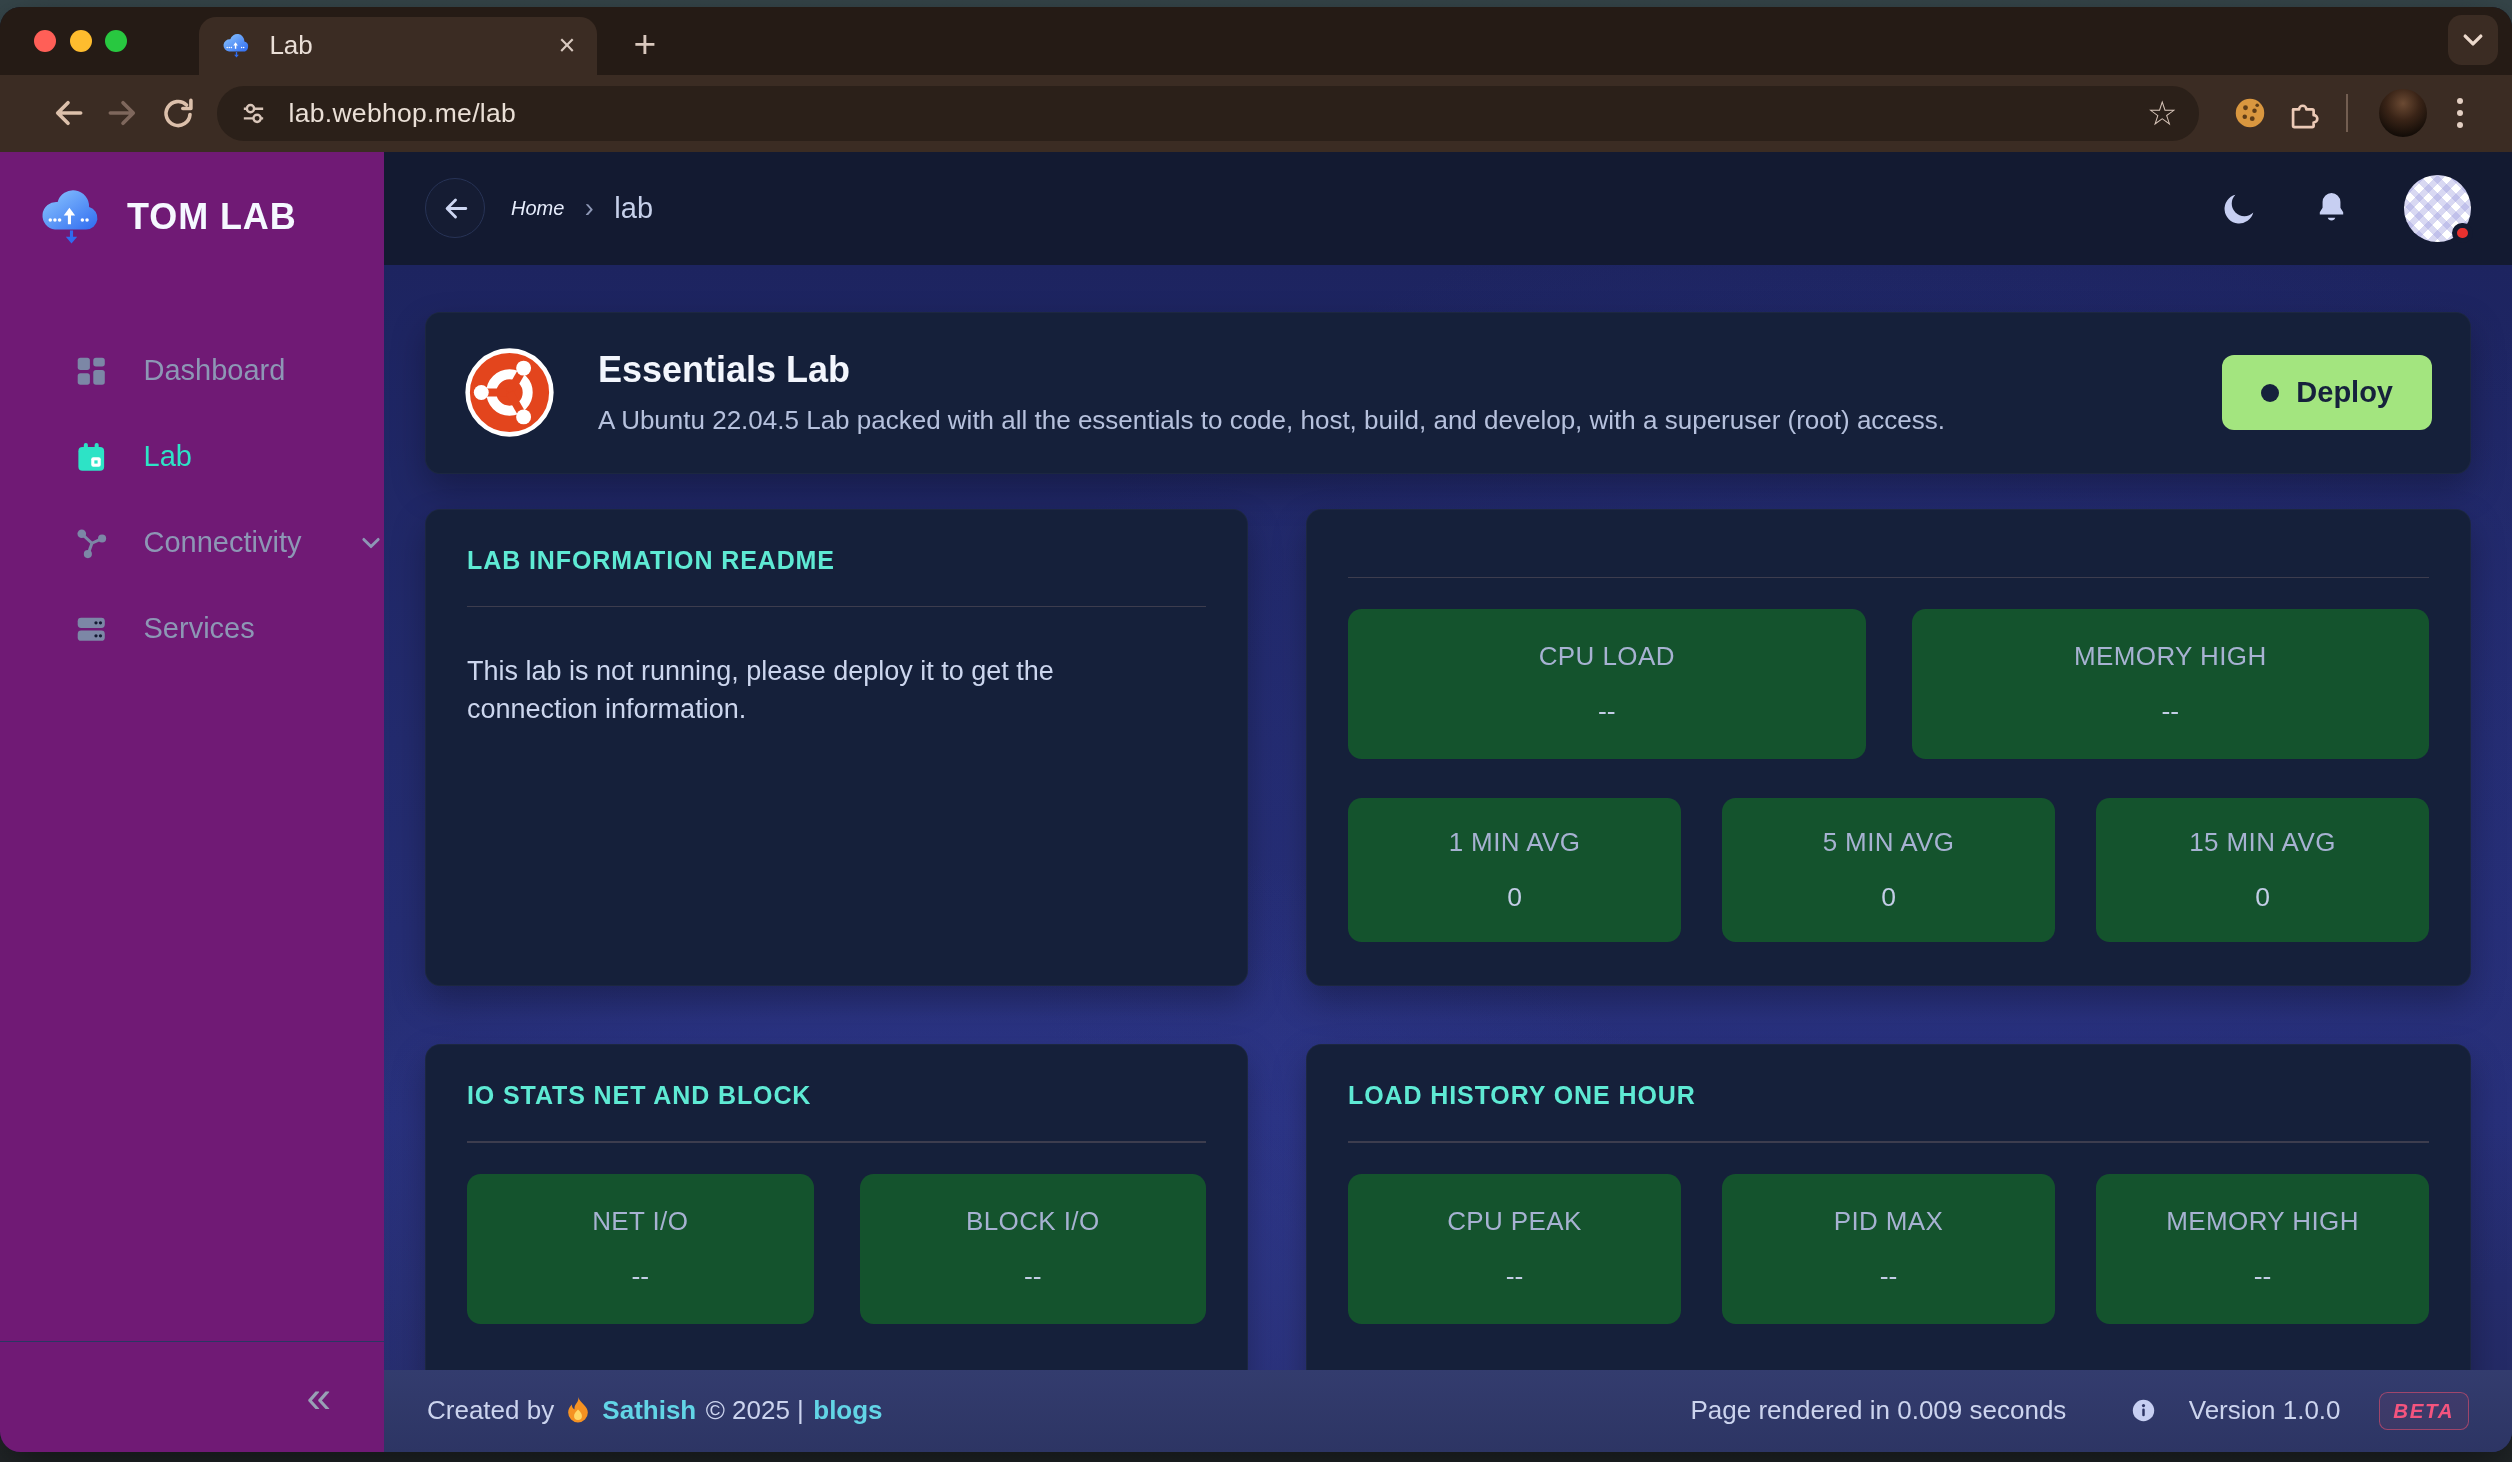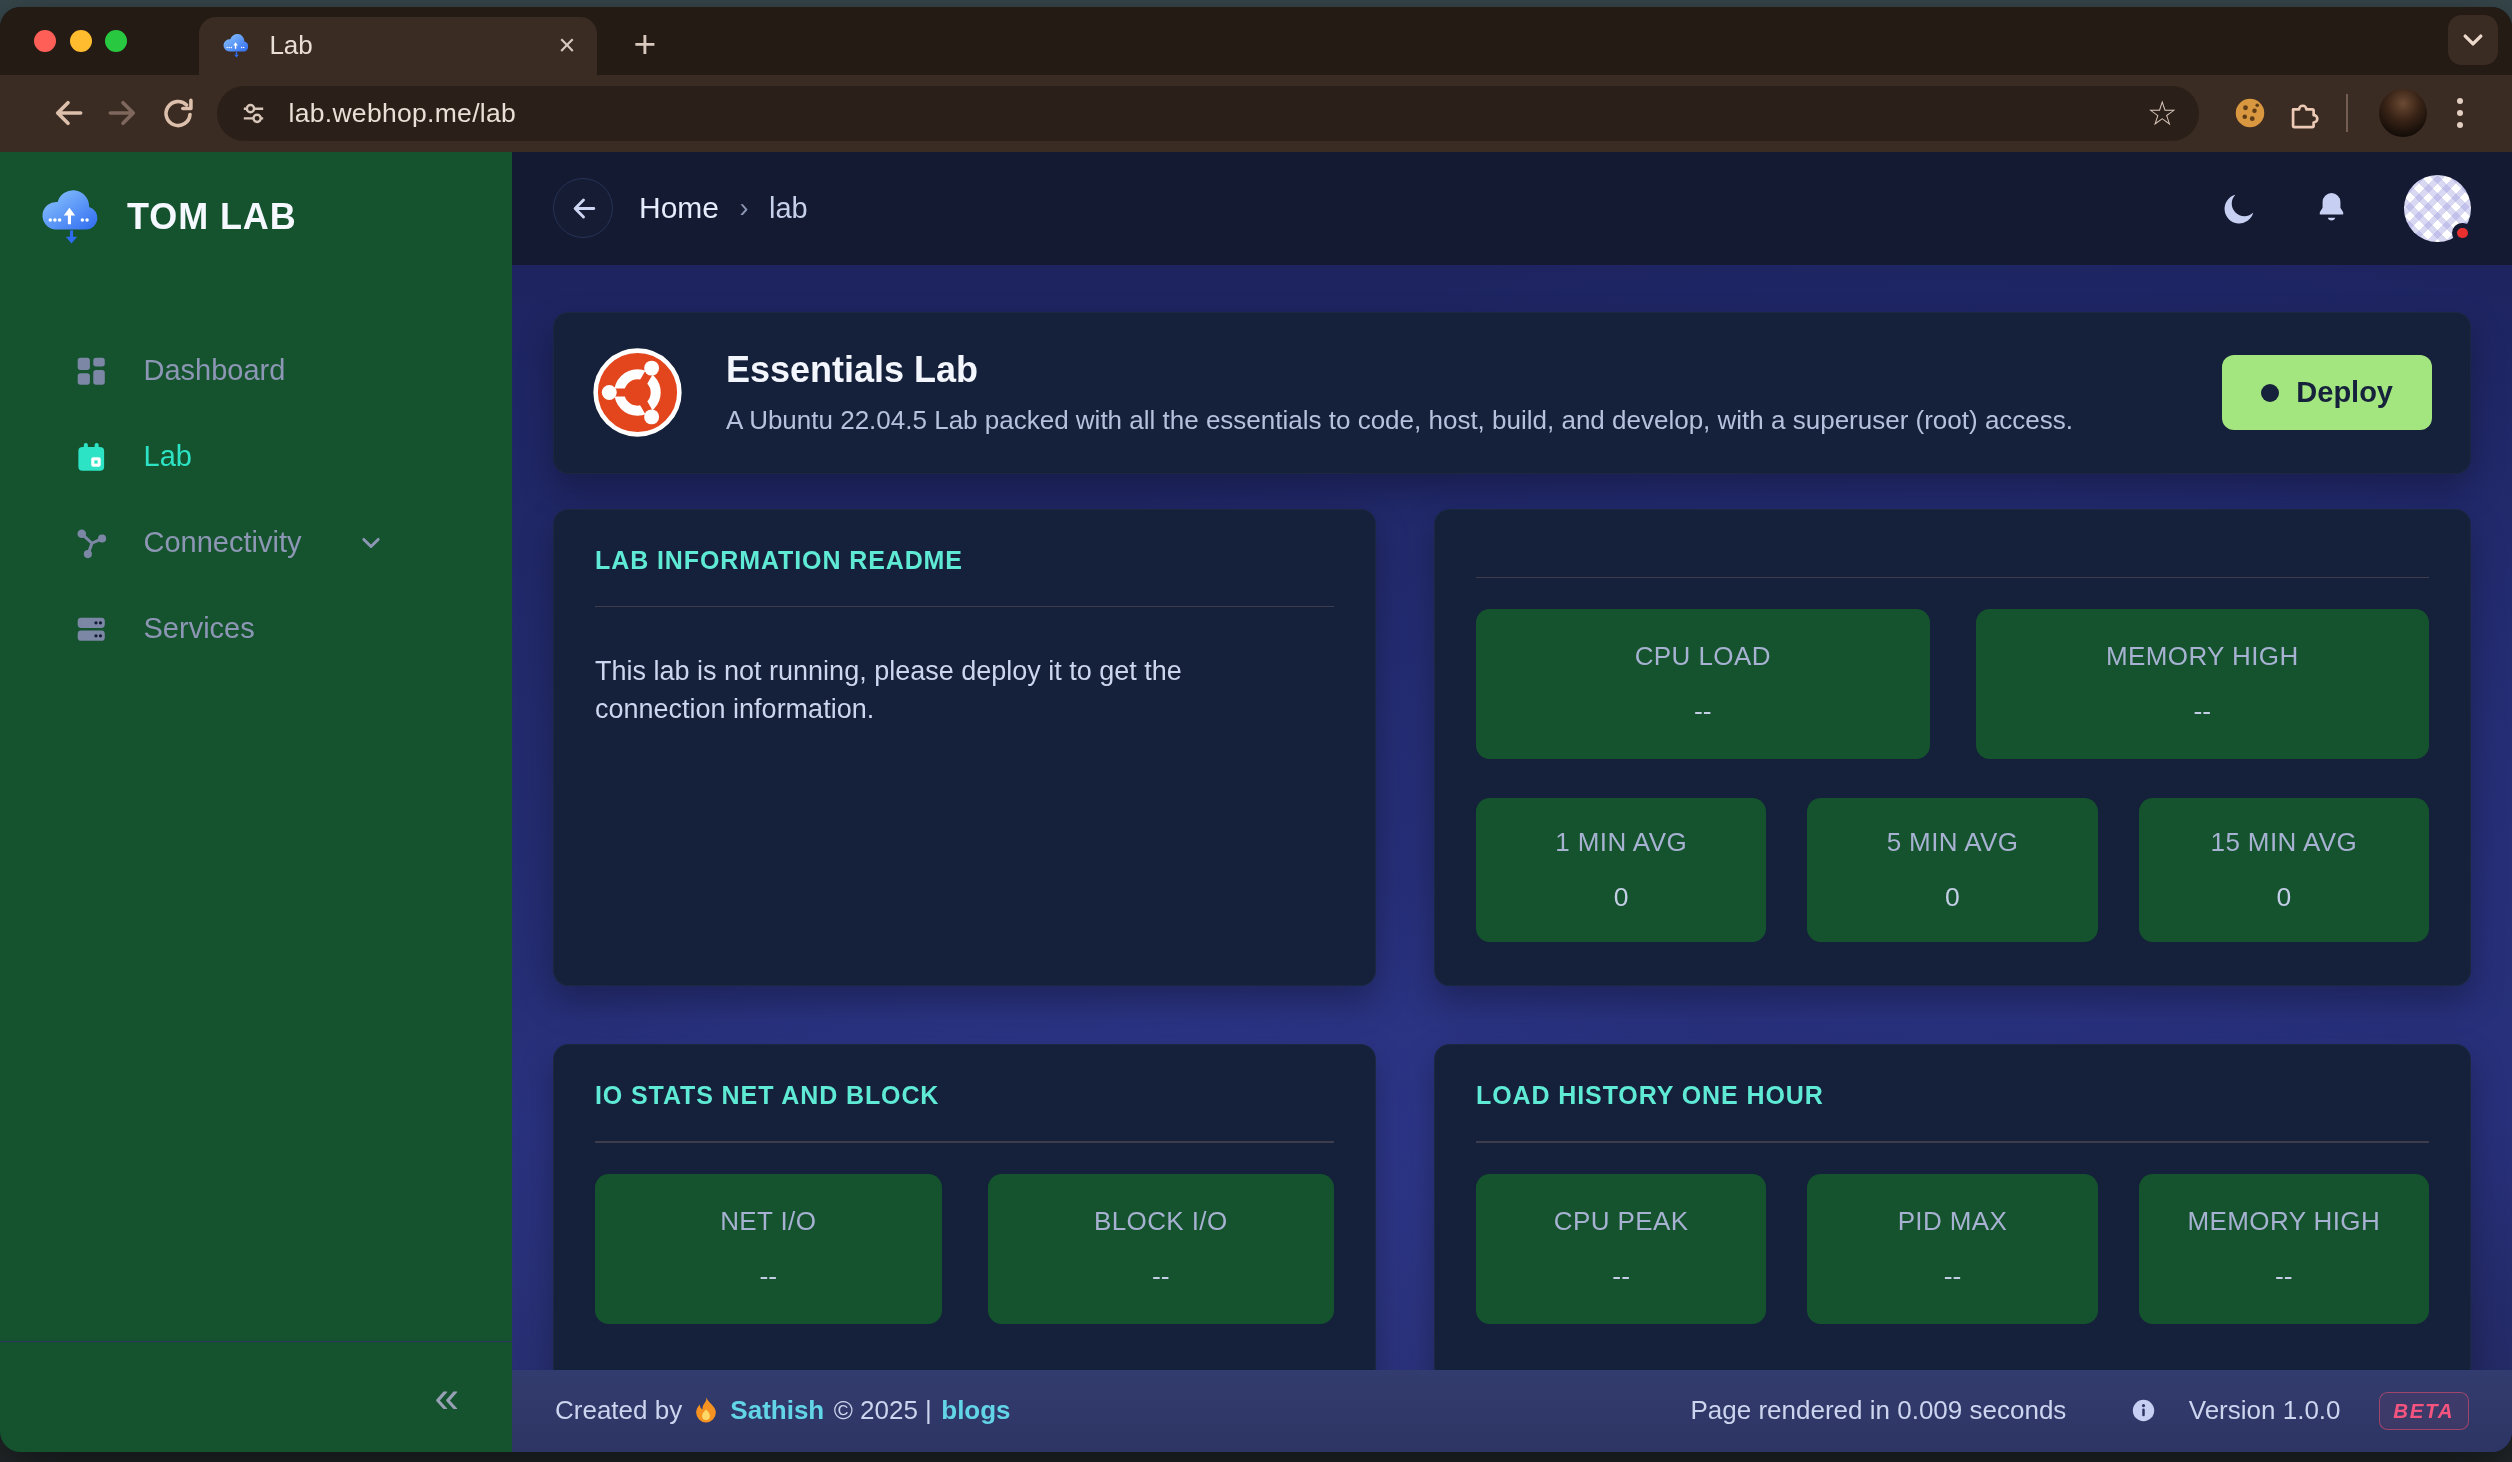--- a/index.html
+++ b/index.html
@@ -32,34 +32,34 @@
   .url-text { color:#eadfd6; font-size:26.5px; font-weight:500; margin-left:20.5px; letter-spacing:0.3px; flex:1; }
   .star { color:#d9c6ba; font-size:34px; background:none; border:none; line-height:1; font-family:inherit; }
   .ext { background:none; border:none; display:flex; align-items:center; justify-content:center; width:53px; height:53px; }
   .tool-sep { width:1.7px; height:38px; background:rgba(220,190,170,.35); margin:0 17px; }
   .ninja { width:48px; height:48px; border-radius:50%; border:none; margin-left:13.7px;
     background:radial-gradient(circle at 50% 30%, #6b4a33 0%, #3a2417 40%, #140d08 78%, #0a0605 100%); }
   .kebab { display:flex; flex-direction:column; gap:6px; background:none; border:none; margin-left:22px; padding:8.6px; }
   .kebab i { width:6px; height:6px; border-radius:50%; background:#e3cfc2; }
   
   .app { flex:1; display:flex; min-height:0; }
-  .sidebar { width:512px; background:#14532d; flex:none; position:relative; }
+  .sidebar { width:384px; background:#701a75; flex:none; position:relative; }
   .brand { display:flex; align-items:center; gap:22px; padding:36px 0 0 38px; }
   .brand-name { color:#f5f8ff; font-size:36px; font-weight:800; letter-spacing:0.9px; }
   .nav { margin-top:82px; }
   .nav-item { display:flex; align-items:center; height:86px; padding-left:75px; gap:36px; cursor:default; }
   .nav-label { font-size:29px; font-weight:500; color:#8d97b5; }
   .nav-item.active .nav-label { color:#2de3c6; }
   .nav-chevron { margin-left:22px; }
   .side-foot { position:absolute; left:0; right:0; bottom:0; height:111px; border-top:0.9px solid #2a3763; }
   .collapse { position:absolute; right:53px; top:50%; transform:translateY(-50%); color:#98a0b5; font-size:44px; background:none; border:none; line-height:1; font-family:inherit; }
   .main { flex:1; display:flex; flex-direction:column; position:relative; min-width:0; }
   .topbar { height:113px; background:#131a31; display:flex; align-items:center; padding:0 41px; flex:none; }
   .backcircle { width:60px; height:60px; border-radius:50%; border:1.7px solid #273356; background:rgba(255,255,255,.01); display:flex; align-items:center; justify-content:center; }
-  .crumb-home { color:#e6ecfb; font-size:30px; margin-left:26px; }
+  .crumb-home { color:#e6ecfb; font-size:20px; margin-left:26px;font-style:italic; }
   .crumb-sep { color:#8d97b5; font-size:27px; margin:0 20.5px; }
   .crumb-cur { color:#c6d0ea; font-size:29px; }
   .top-actions { margin-left:auto; display:flex; align-items:center; gap:53px; }
   .iconbtn { background:none; border:none; display:flex; align-items:center; justify-content:center; }
   .avatar-wrap { position:relative; width:67px; height:67px; }
   .avatar { width:67px; height:67px; border-radius:50%; background-color:#ffffff;
     background-image:repeating-linear-gradient(45deg, rgba(154,154,222,.38) 0 6px, transparent 6px 13px),
                      repeating-linear-gradient(-45deg, rgba(154,154,222,.38) 0 6px, transparent 6px 13px); }
   .statusdot { position:absolute; right:-1.7px; bottom:-1.7px; width:20.5px; height:20.5px; border-radius:50%; background:#e8312f; border:5.1px solid #131a31; }
   

